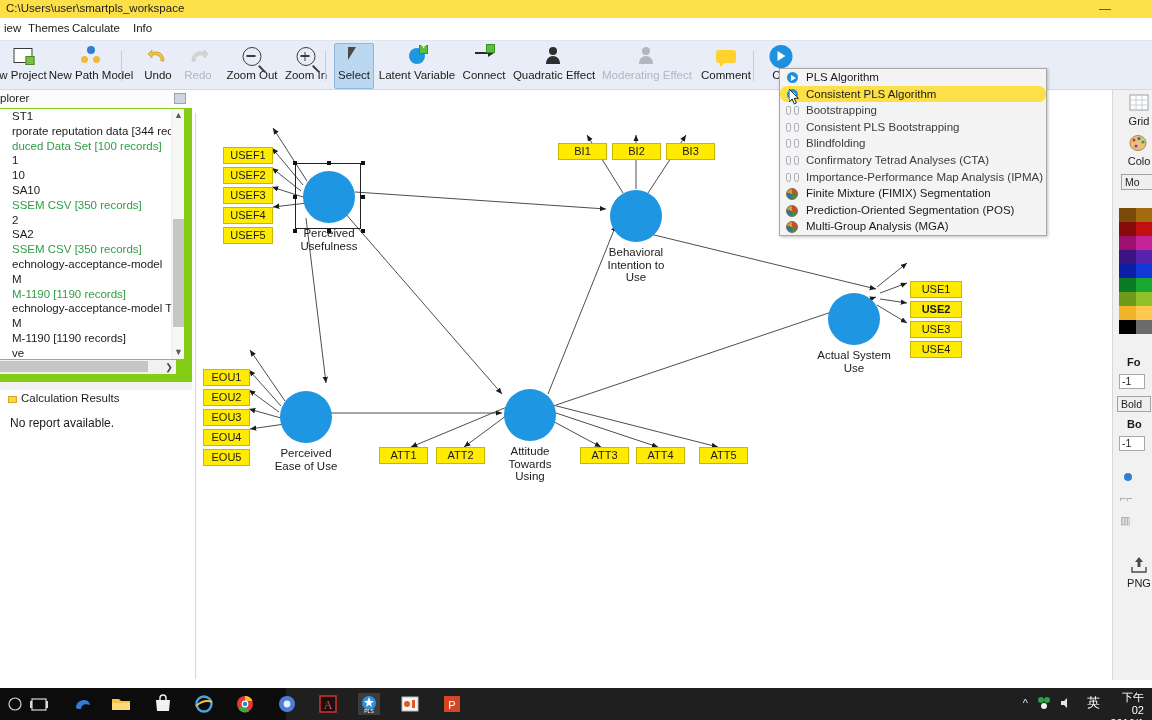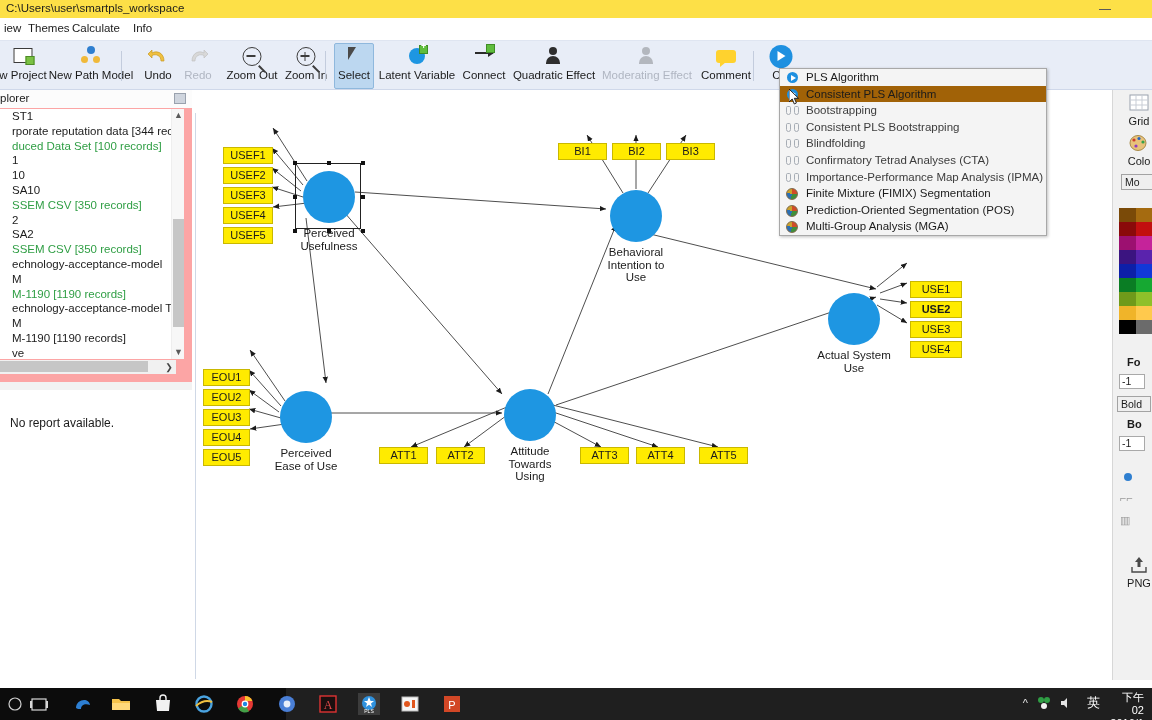--- a/index.html
+++ b/index.html
@@ -55,21 +55,21 @@
   .person-ic .bd { position:absolute; left:1px; top:9px; width:14px; height:8px; border-radius:7px 7px 0 0; background:#2e2e2e; }
   .comment-ic { position:absolute; left:50%; top:6px; transform:translateX(-50%); width:20px; height:13px; background:#ffd22e; border-radius:3px; }
   .comment-ic:after { content:""; position:absolute; left:4px; bottom:-4px; border-top:5px solid #ffd22e; border-right:6px solid transparent; }
   .gear-ic { position:absolute; left:50%; top:3px; transform:translateX(-50%); width:19px; height:19px; border-radius:50%;
      background:#1e90e0; box-shadow:0 0 0 2px #1e90e0; }
   .gear-ic:after { content:""; position:absolute; left:6px; top:4px; border-left:8px solid #fff; border-top:5px solid transparent; border-bottom:5px solid transparent; }
   .undo-ic, .redo-ic { position:absolute; left:50%; top:4px; transform:translateX(-50%); width:20px; height:16px; }
 
   
   #sidebar { position:absolute; left:0; top:90px; width:192px; height:590px; background:#f2f2f2; }
-  #explorer-panel { position:absolute; left:0; top:0; width:192px; height:292px; background:#fca5a5; }
+  #explorer-panel { position:absolute; left:0; top:0; width:192px; height:292px; background:#84cc16; }
   #explorer-head { position:absolute; left:0; top:0; width:192px; height:18px; background:#fcfcfc; }
   #explorer-head .t { position:absolute; left:0; top:2px; font-size:11.5px; color:#1b1b1b; }
   #explorer-head .ic { position:absolute; right:6px; top:3px; width:12px; height:11px; background:#cfd5de; border:1px solid #9aa2ae; cursor:pointer; }
   #tree { position:absolute; left:0; top:19px; width:176px; height:250px; overflow:hidden; background:#fff; }
   .tree-row { height:14.8px; line-height:14.8px; font-size:11.5px; white-space:nowrap; padding-left:12px; cursor:pointer; }
   .tree-row.green { color:#2f9e44; }
   #tree-vscroll { position:absolute; right:8px; top:19px; width:13px; height:250px; background:#f7f7f7; border-left:1px solid #eee; cursor:pointer; }
   #tree-vscroll .arw { position:absolute; left:0; width:13px; height:13px; color:#5a5a5a; font-size:9px; text-align:center; line-height:13px; }
   #tree-vscroll .thumb { position:absolute; left:1px; top:110px; width:11px; height:108px; background:#c6c6c6; }
   #tree-hscroll { position:absolute; left:0; top:270px; width:176px; height:14px; background:#f1f1f1; cursor:pointer; }
@@ -111,21 +111,21 @@
   .rp-field { position:absolute; width:26px; height:15px; background:#fff; border:1px solid #a9a9a9; font-size:10.5px; line-height:13px; padding-left:2px; }
   .rp-btn { position:absolute; height:16px; background:#efefef; border:1px solid #a3a3a3; font-size:10.5px; line-height:14px; padding:0 3px; white-space:nowrap; }
   .rp-head { position:absolute; font-size:11px; font-weight:bold; white-space:nowrap; }
 
   
   #dropdown {
     position:absolute; left:779px; top:68px; width:268px;
     background:#f4f4f4; border:1px solid #a8a8a8; box-shadow:1px 1px 3px rgba(0,0,0,.25); z-index:50;
   }
   .dd-item { position:relative; height:16.6px; line-height:16.6px; padding-left:26px; font-size:11.5px; color:#1b1b1b; white-space:nowrap; cursor:pointer; }
-  .dd-item.hl { background:#a16207; }
+  .dd-item.hl { background:#fde047;border-radius:7px; }
   .dd-item.dis { color:#3c3c3c; }
   .ico-play { width:11px; height:11px; border-radius:50%; background:#1e90e0; position:absolute; left:7px; top:3px; }
   .ico-play:after { content:""; position:absolute; left:3.6px; top:2.5px; border-left:5px solid #fff; border-top:3px solid transparent; border-bottom:3px solid transparent; }
   .ico-bino { position:absolute; left:6px; top:4px; width:13px; height:9px; }
   .ico-bino .e { position:absolute; top:0; width:5px; height:9px; border:1.2px solid #a7adb5; border-radius:2px 2px 3px 3px; }
   .ico-pie { position:absolute; left:6px; top:3px; width:12px; height:12px; border-radius:50%;
      background:conic-gradient(#d14b28 0 25%, #3f8f3b 25% 55%, #2b6fb5 55% 80%, #caa22c 80% 100%);
      border:1px solid #7e6a4a; }
 
   
@@ -313,20 +313,24 @@
       <span class="arw" style="bottom:0;">▼</span>
     </div>
 
     <div id="tree-hscroll">
       <span class="thumb"></span>
       <span class="arw">❯</span>
     </div>
   </div>
 
   <div id="calc-panel">
+    <div id="calc-head">
+      <span class="ic"></span>
+      <span class="t">Calculation Results</span>
+    </div>
     <div id="calc-body">No report available.</div>
   </div>
 </div>
 
 <div id="editor">
 
   <div id="canvas">
 
     <svg width="916" height="566" style="position:absolute;left:0;top:0;">
       <defs>

